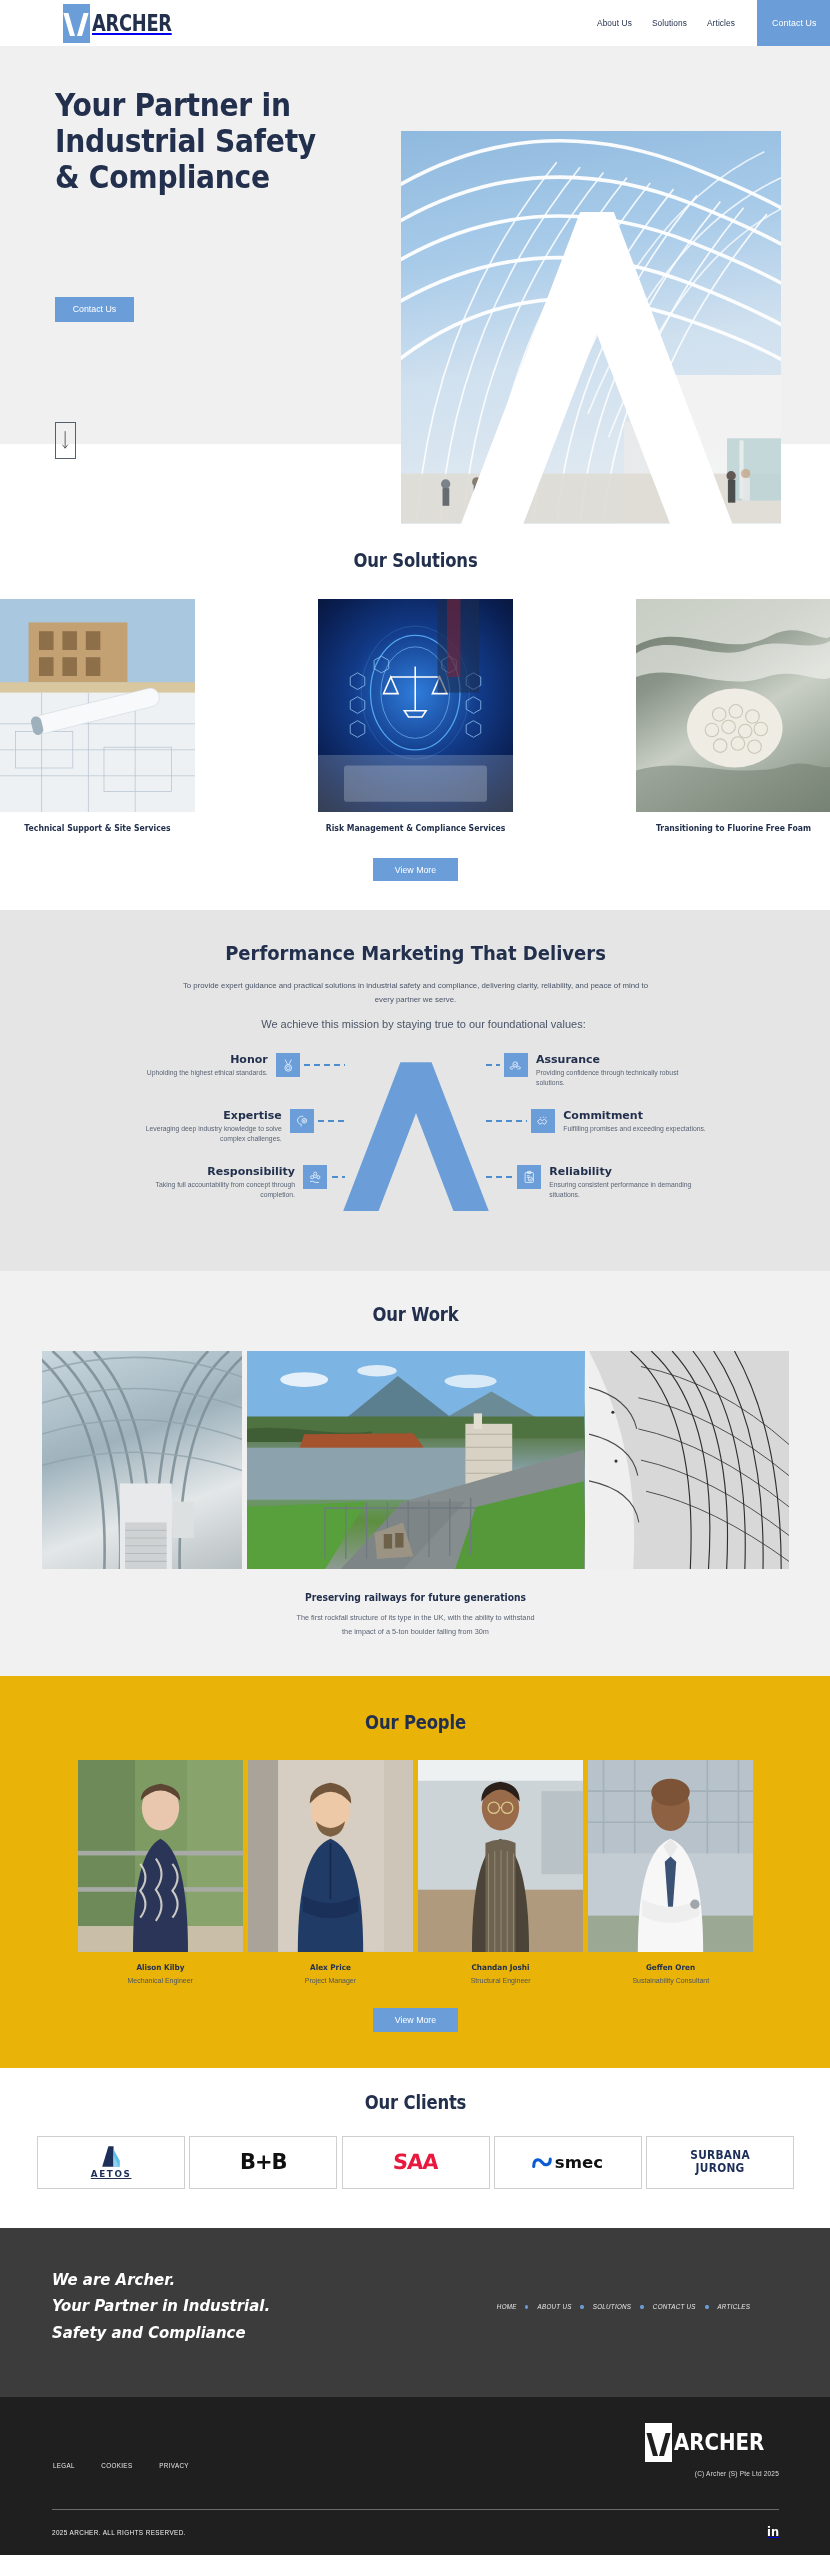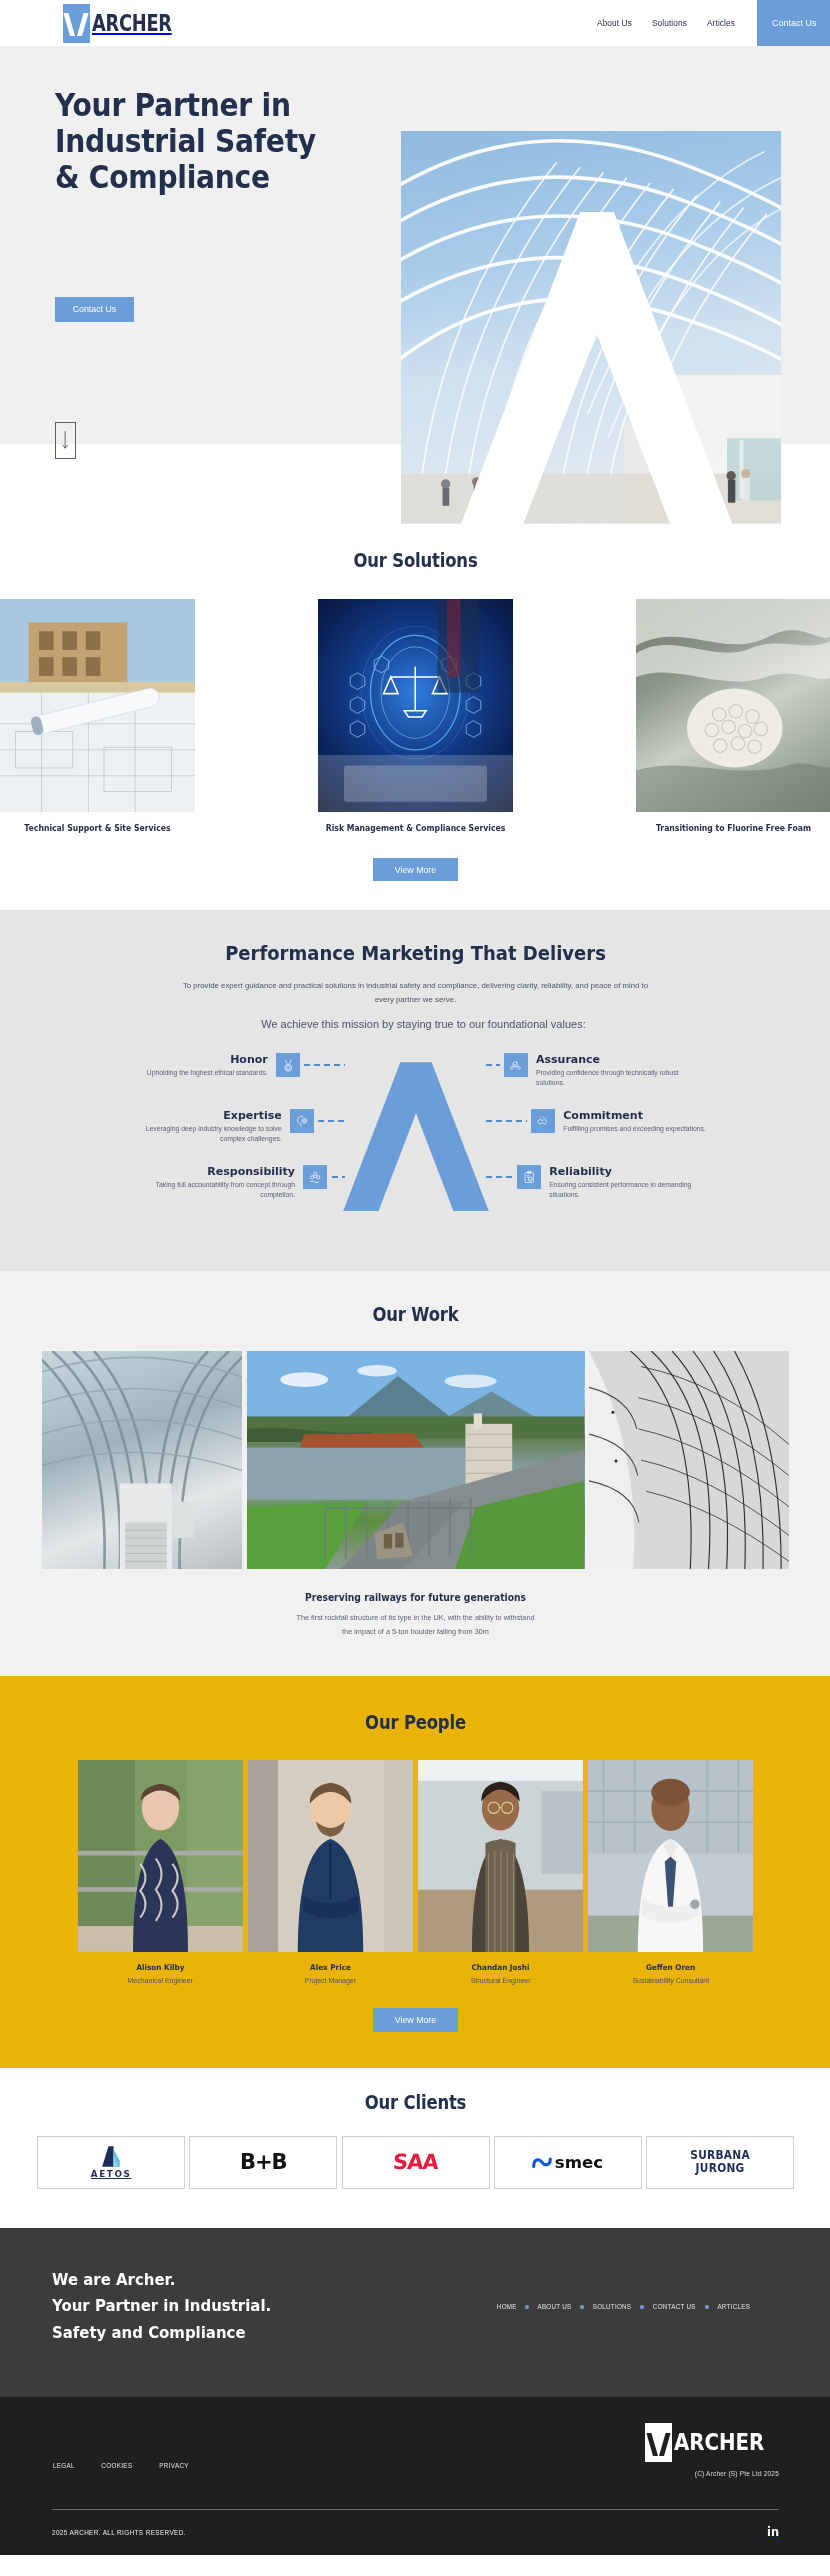--- a/index.html
+++ b/index.html
@@ -439,20 +439,21 @@
   .footer-main {
     background: #3c3c3c;
     padding: 39px 0 50px 0;
     position: relative;
   }
   .footer-main-inner {
     width: 816px;
     display: flex;
     align-items: center;
     padding: 0 52px;
+    font-style: italic;
   }
   .footer-claim {
     font-family: "DejaVu Sans", sans-serif;
     font-weight: 700;
     font-size: 16.6px;
     color: #ffffff;
     line-height: 1.62;
     transform: scaleX(0.9);
     transform-origin: left center;
   }

